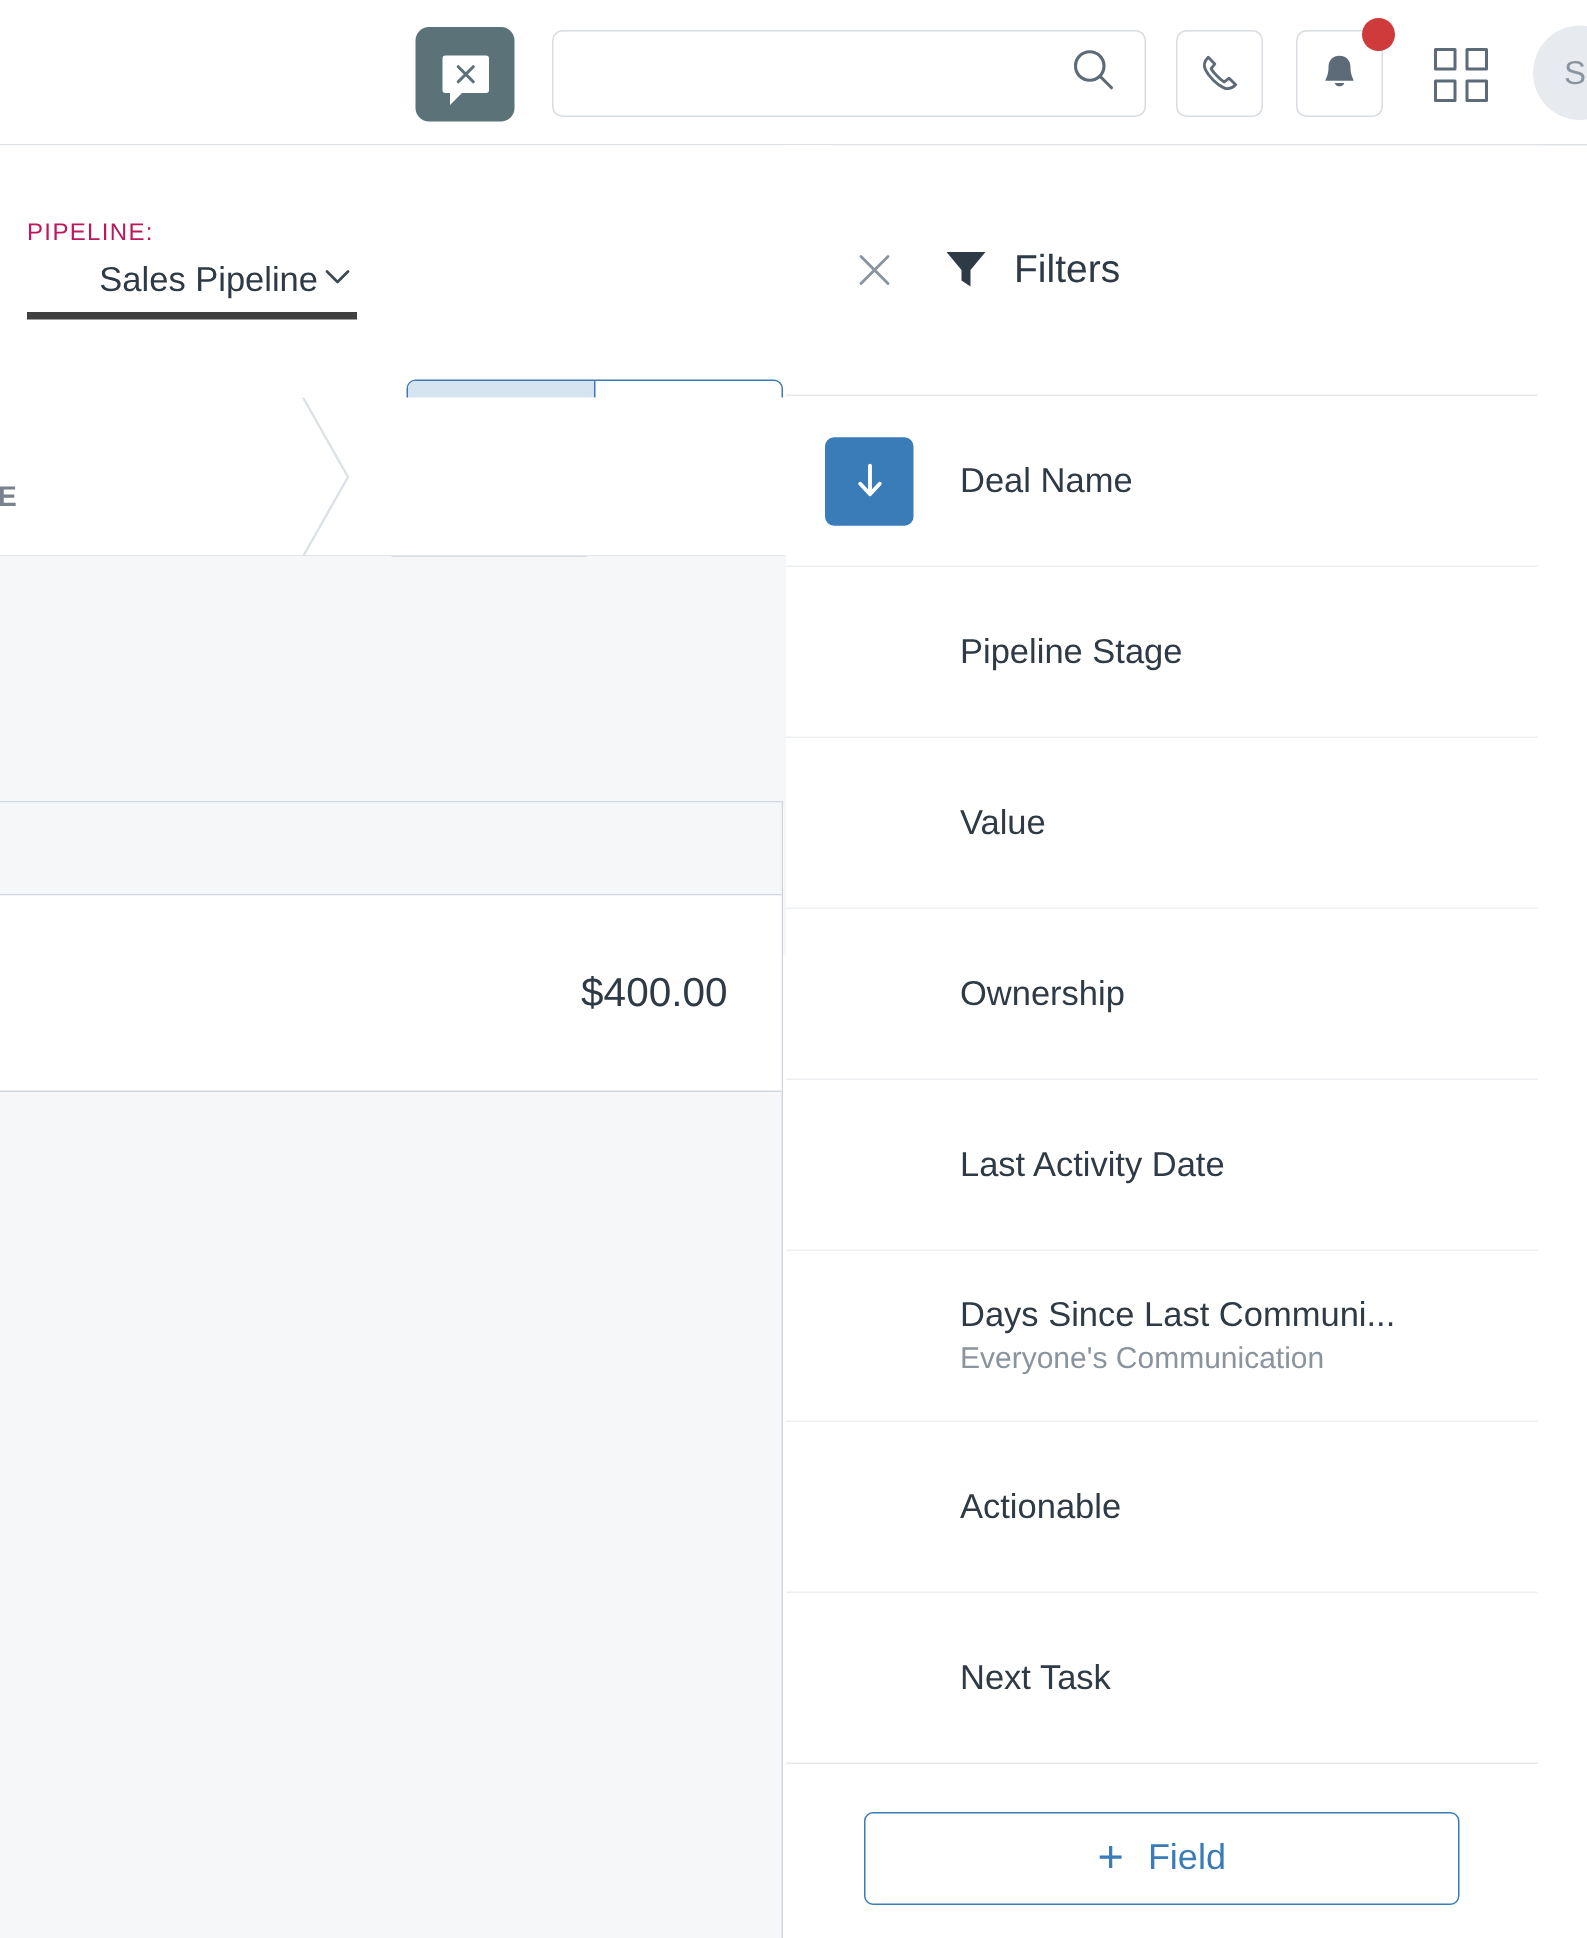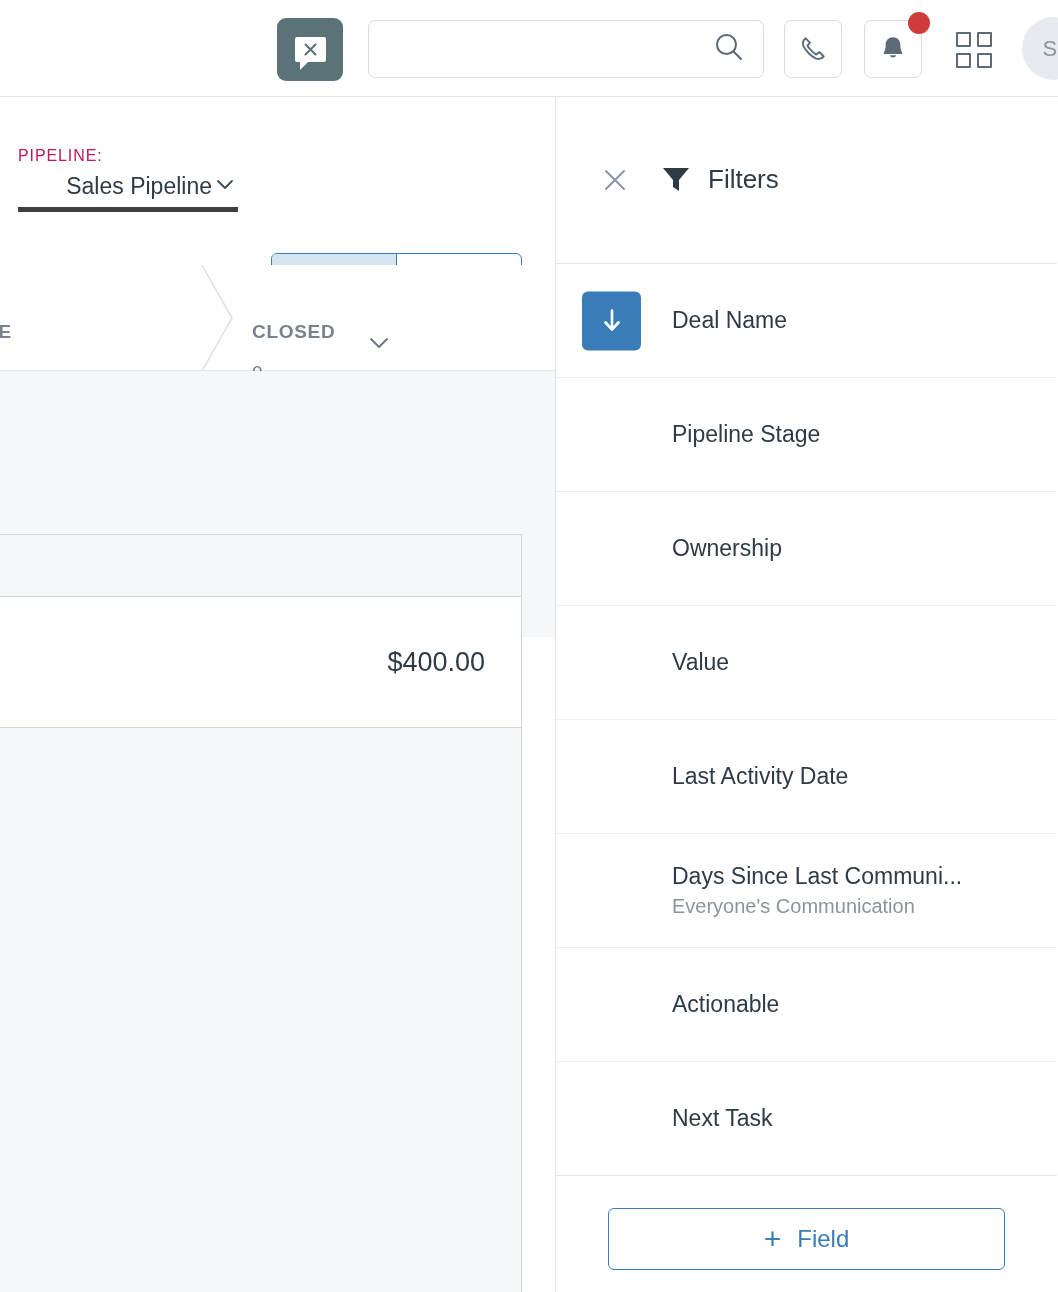--- a/index.html
+++ b/index.html
@@ -217,21 +217,21 @@
     border-bottom: 1px solid #cfd6dd;
   }
   .deal-amount {
     position: absolute; right: 36px; top: 50%;
     transform: translateY(-50%);
     font-size: 27px; color: #2e3a45; margin-left: 20px;
   }
 
   
   .panel {
-    position: absolute; left: 556px; top: 97px;
+    position: absolute; left: 524px; top: 97px;
     width: 501px; height: 1195px;
     background: #ffffff;
     overflow: hidden;
   }
   .panel-header {
     position: absolute; left: 0; top: 0;
     width: 501px; height: 167px;
     border-bottom: 1px solid #e4e8ec;
   }
   .panel-close {
@@ -385,29 +385,20 @@
 
     <div class="tooltip">
       <span>Stage View</span>
     </div>
   </div>
 
   <div class="stagestrip">
     <div class="stage" style="left:0;width:200px;">
       <div class="stage-title" style="left:-16px;">RE</div>
     </div>
-    <div class="stage" style="left:238px;width:300px;">
-      <div class="stage-title" style="left:14px;">CLOSED</div>
-      <div class="stage-count" style="left:14px;">0</div>
-      <div class="stage-chev" style="left:126px;">
-        <svg width="30" height="30" viewBox="0 0 30 30">
-          <path d="M7 11 L15 19 L23 11" fill="none" stroke="#6b7681" stroke-width="1.9" stroke-linecap="round" stroke-linejoin="round"></path>
-        </svg>
-      </div>
-    </div>
   </div>
 
   <div class="funnel-sep">
     <svg width="42" height="106" viewBox="0 0 42 106">
       <path d="M6 0 L36 53 L6 106" fill="none" stroke="#dde2e7" stroke-width="1.6"></path>
     </svg>
   </div>
 
   <div class="sortband">
     <div class="sortband-text">Sorted by Deal Name</div>
@@ -452,27 +443,27 @@
     </div>
 
     <div class="field-row">
       <div class="field-text">
         <div class="field-label">Pipeline Stage</div>
       </div>
     </div>
 
     <div class="field-row">
       <div class="field-text">
+        <div class="field-label">Value</div>
+      </div>
+    </div>
+
+    <div class="field-row">
+      <div class="field-text">
         <div class="field-label">Ownership</div>
-      </div>
-    </div>
-
-    <div class="field-row">
-      <div class="field-text">
-        <div class="field-label">Value</div>
       </div>
     </div>
 
     <div class="field-row">
       <div class="field-text">
         <div class="field-label">Last Activity Date</div>
       </div>
     </div>
 
     <div class="field-row">

